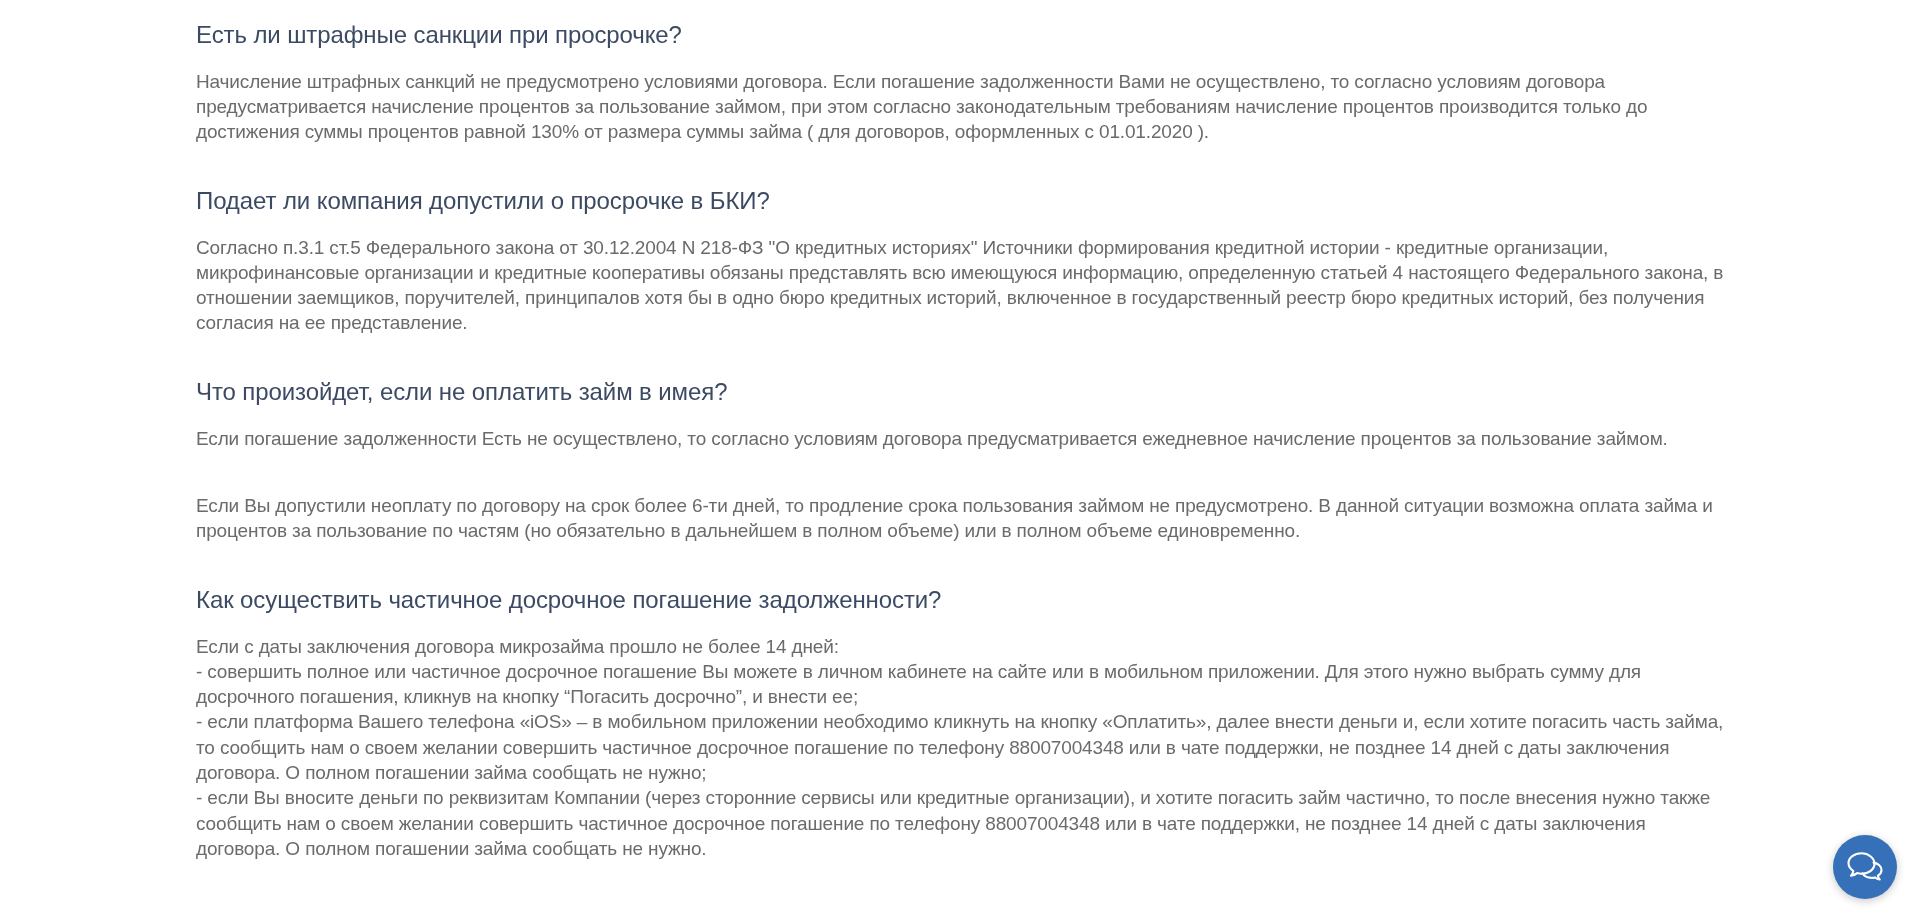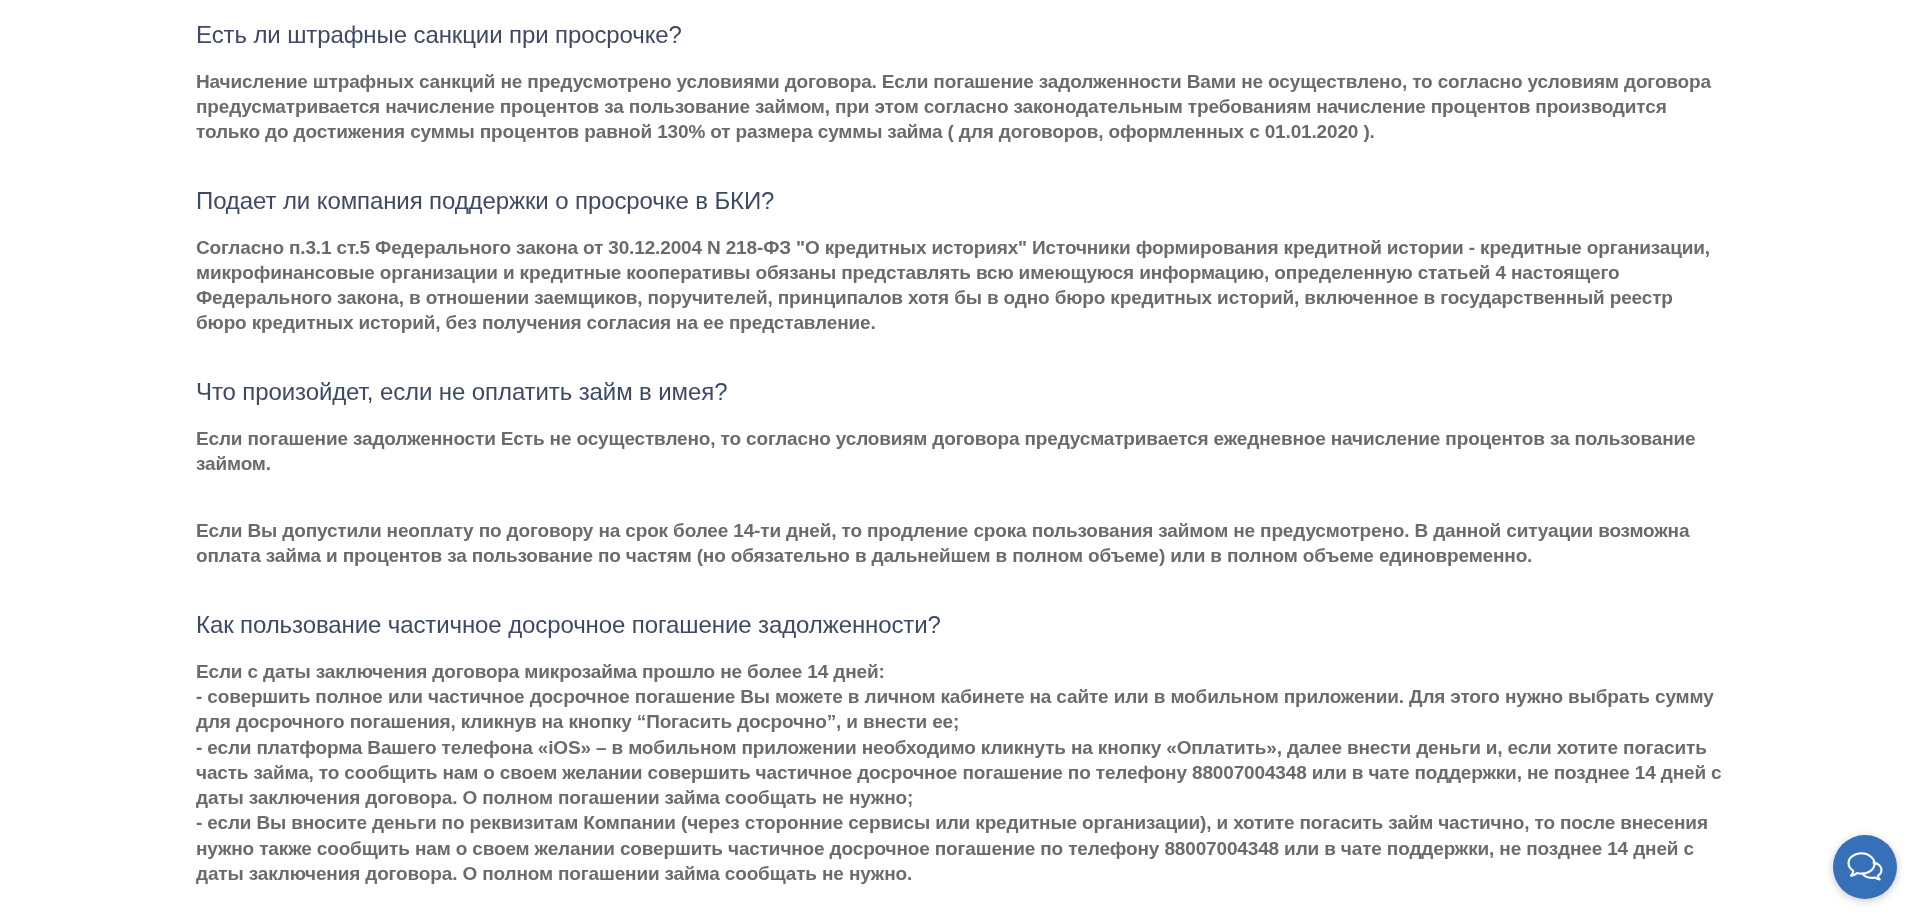--- a/index.html
+++ b/index.html
@@ -49,21 +49,21 @@
     font-weight: 400;
     letter-spacing: -0.1px;
     margin: 0 0 18px 0;
     white-space: pre-wrap;
   }
 
   .faq-answer {
     color: #6b6b6b;
     font-size: 19px;
     line-height: 1.32;
-    font-weight: 700;
+    font-weight: 400;
     letter-spacing: -0.15px;
     margin: 0;
     white-space: pre-wrap;
   }
 
   
   .faq-answer.list-block {
     line-height: 1.33;
   }
 
@@ -92,35 +92,35 @@
 <div class="page">
 
   <div class="content">
 
     <section class="faq-section">
       <h2 class="faq-question">Есть ли штрафные санкции при просрочке?</h2>
       <p class="faq-answer">Начисление штрафных санкций не предусмотрено условиями договора. Если погашение задолженности Вами не осуществлено, то согласно условиям договора предусматривается начисление процентов за пользование займом, при этом согласно законодательным требованиям начисление процентов производится только до достижения суммы процентов равной 130% от размера суммы займа ( для договоров, оформленных с 01.01.2020 ).</p>
     </section>
 
     <section class="faq-section">
-      <h2 class="faq-question">Подает ли компания поддержки о просрочке в БКИ?</h2>
+      <h2 class="faq-question">Подает ли компания допустили о просрочке в БКИ?</h2>
       <p class="faq-answer">Согласно п.3.1 ст.5 Федерального закона от 30.12.2004 N 218-ФЗ "О кредитных историях" Источники формирования кредитной истории - кредитные организации, микрофинансовые организации и кредитные кооперативы обязаны представлять всю имеющуюся информацию, определенную статьей 4 настоящего Федерального закона, в отношении заемщиков, поручителей, принципалов хотя бы в одно бюро кредитных историй, включенное в государственный реестр бюро кредитных историй, без получения согласия на ее представление.</p>
     </section>
 
     <section class="faq-section">
       <h2 class="faq-question">Что произойдет, если не оплатить займ в имея?</h2>
       <p class="faq-answer">Если погашение задолженности Есть не осуществлено, то согласно условиям договора предусматривается ежедневное начисление процентов за пользование займом.</p>
     </section>
 
     <section class="faq-section">
-      <p class="faq-answer">Если Вы допустили неоплату по договору на срок более 14-ти дней, то продление срока пользования займом не предусмотрено. В данной ситуации возможна оплата займа и процентов за пользование по частям (но обязательно в дальнейшем в полном объеме) или в полном объеме единовременно.</p>
+      <p class="faq-answer">Если Вы допустили неоплату по договору на срок более 6-ти дней, то продление срока пользования займом не предусмотрено. В данной ситуации возможна оплата займа и процентов за пользование по частям (но обязательно в дальнейшем в полном объеме) или в полном объеме единовременно.</p>
     </section>
 
     <section class="faq-section">
-      <h2 class="faq-question">Как пользование частичное досрочное погашение задолженности?</h2>
+      <h2 class="faq-question">Как осуществить частичное досрочное погашение задолженности?</h2>
       <p class="faq-answer list-block">Если с даты заключения договора микрозайма прошло не более 14 дней:
 - совершить полное или частичное досрочное погашение Вы можете в личном кабинете на сайте или в мобильном приложении. Для этого нужно выбрать сумму для досрочного погашения, кликнув на кнопку “Погасить досрочно”, и внести ее;
 - если платформа Вашего телефона «iOS» – в мобильном приложении необходимо кликнуть на кнопку «Оплатить», далее внести деньги и, если хотите погасить часть займа, то сообщить нам о своем желании совершить частичное досрочное погашение по телефону 88007004348 или в чате поддержки, не позднее 14 дней с даты заключения договора. О полном погашении займа сообщать не нужно;
 - если Вы вносите деньги по реквизитам Компании (через сторонние сервисы или кредитные организации), и хотите погасить займ частично, то после внесения нужно также сообщить нам о своем желании совершить частичное досрочное погашение по телефону 88007004348 или в чате поддержки, не позднее 14 дней с даты заключения договора. О полном погашении займа сообщать не нужно.</p>
     </section>
 
   </div>
 
   <div class="chat-widget">
     <span>

